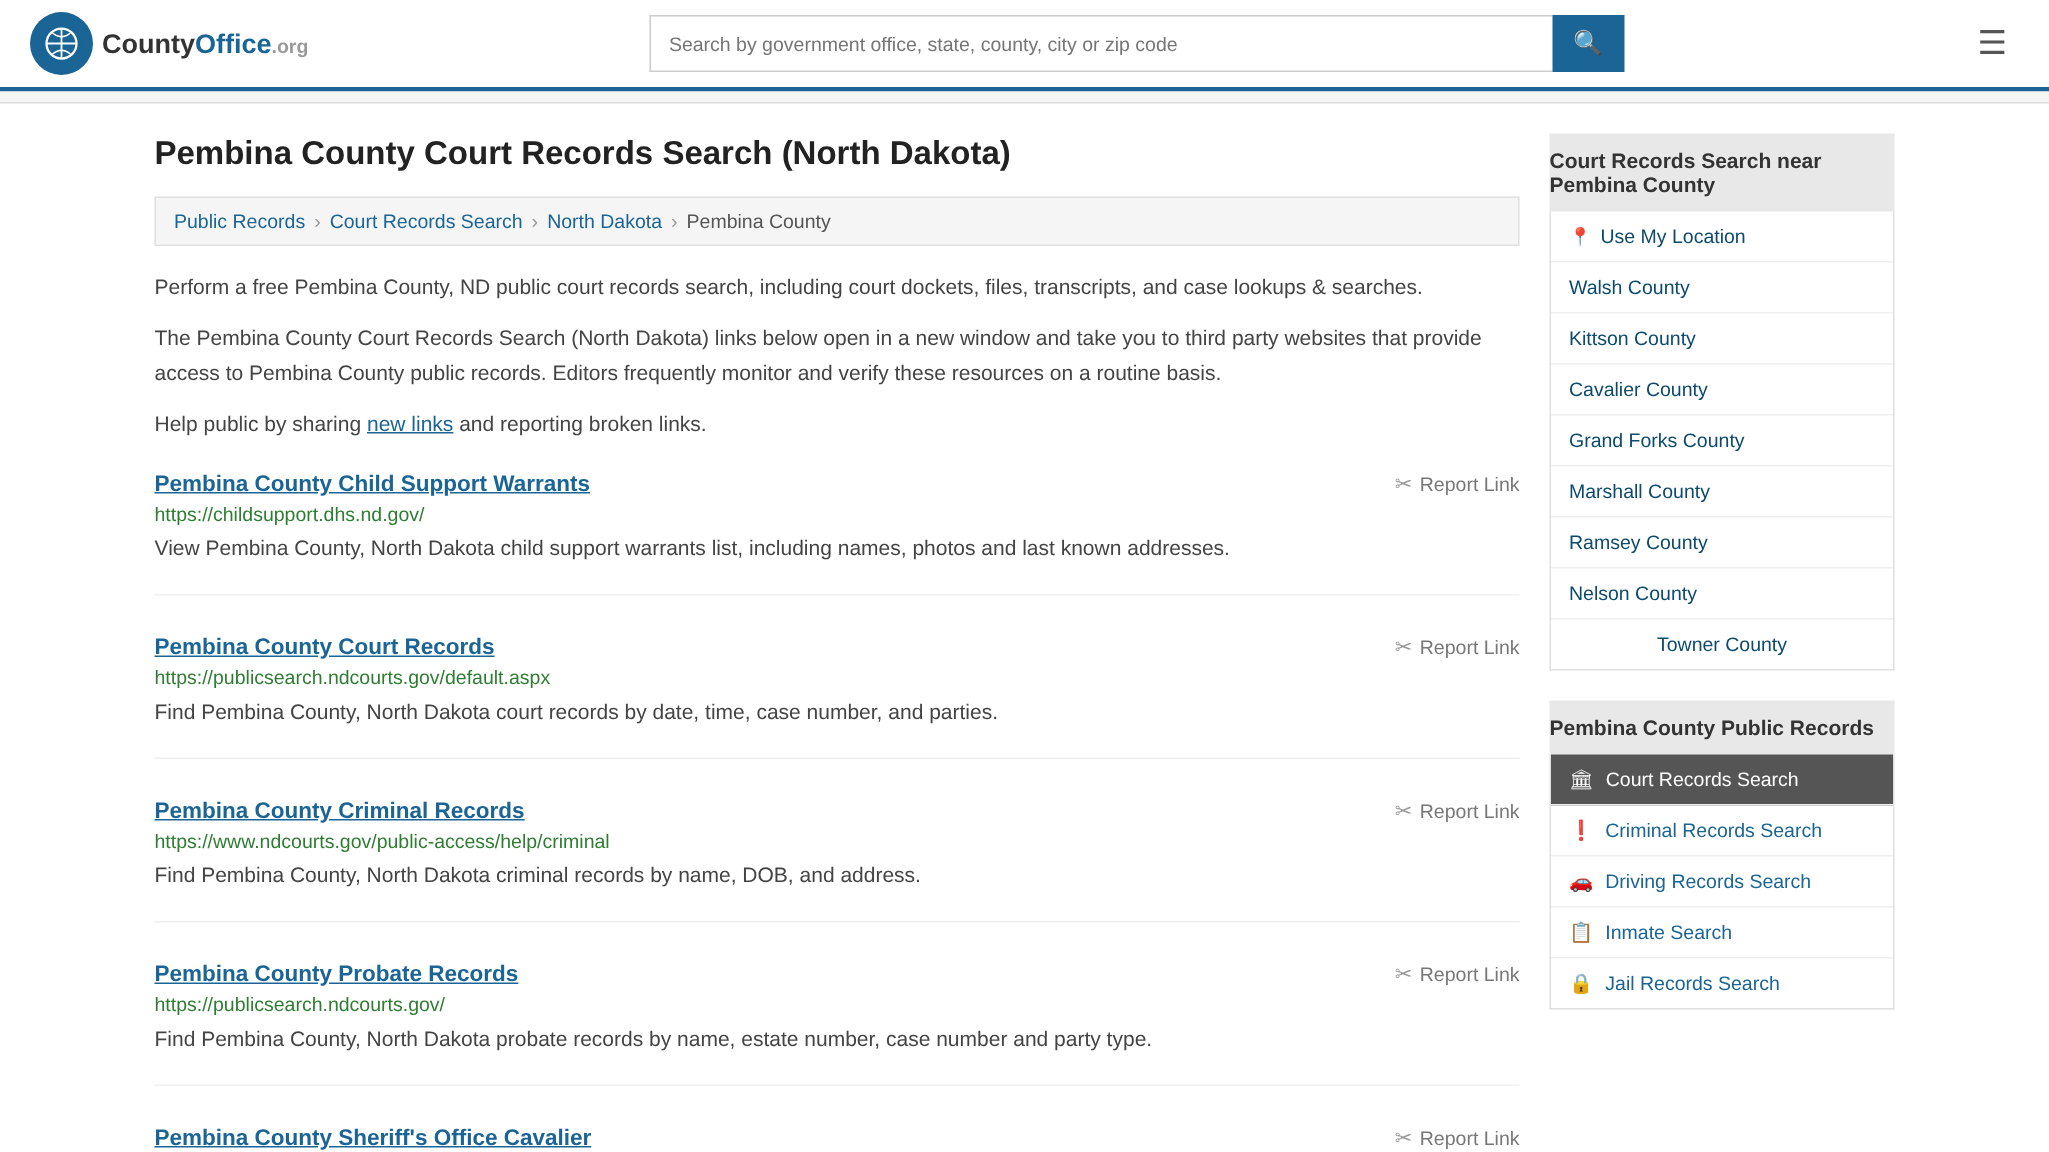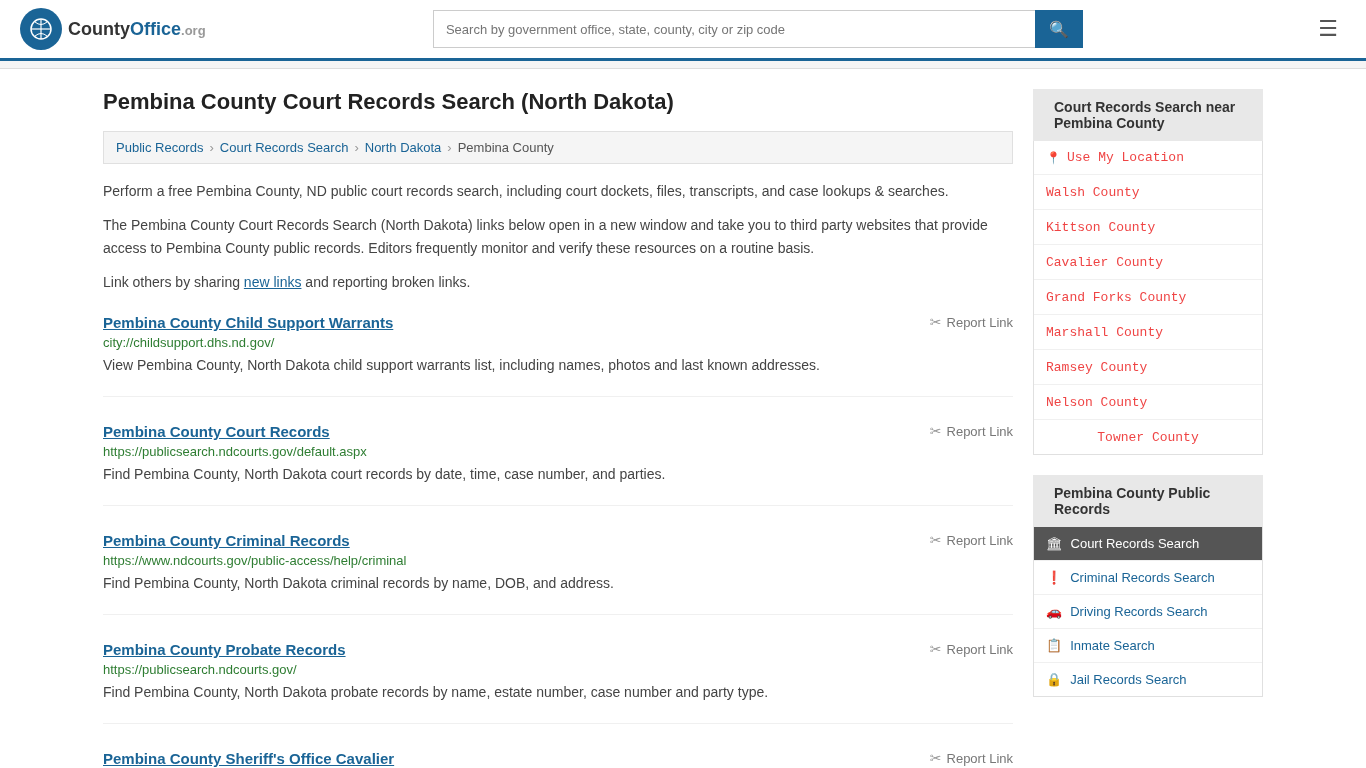--- a/index.html
+++ b/index.html
@@ -161,42 +161,41 @@
       width: 230px;
       flex-shrink: 0;
     }
 
     .sidebar-section {
       margin-bottom: 20px;
     }
 
     .sidebar-header {
       background: #e8e8e8;
-      padding: 10px 21px;
+      padding: 10px 0;
       font-size: 14px;
       font-weight: bold;
       color: #333;
       margin-bottom: 0;
     }
 
     .sidebar-list {
       border: 1px solid #e0e0e0;
       border-top: none;
     }
 
     .sidebar-item {
       padding: 9px 12px;
       border-bottom: 1px solid #f0f0f0;
       font-size: 13px;
     }
     .sidebar-item:last-child { border-bottom: none; text-align: center; }
     .sidebar-item a {
-      color: #ef4444;
+      color: #0c4a6e;
       text-decoration: none;
-      font-family: Liberation Mono, monospace;
     }
     .sidebar-item.location {
       display: flex;
       align-items: center;
       gap: 6px;
     }
     .location-icon { color: #333; font-size: 12px; }
 
     
     .pr-item {
@@ -267,34 +266,34 @@
       <a href="#">Court Records Search</a>
       <span class="breadcrumb-sep">›</span>
       <a href="#">North Dakota</a>
       <span class="breadcrumb-sep">›</span>
       <span>Pembina County</span>
     </nav>
 
     <p id="description">Perform a free Pembina County, ND public court records search, including court dockets, files, transcripts, and case lookups &amp; searches.</p>
     <p id="description2">The Pembina County Court Records Search (North Dakota) links below open in a new window and take you to third party websites that provide access to Pembina County public records. Editors frequently monitor and verify these resources on a routine basis.</p>
     <p id="description3">
-      <span>Link others by sharing </span><a href="#">new links</a><span> and reporting broken links.</span>
+      <span>Help public by sharing </span><a href="#">new links</a><span> and reporting broken links.</span>
     </p>
 
     <div id="records-list">
 
       <div class="record-item">
         <div class="record-header">
           <a class="record-title" href="#">Pembina County Child Support Warrants</a>
           <div class="report-link">
             <span class="report-link-icon">✂</span>
             <span>Report Link</span>
           </div>
         </div>
-        <div class="record-url">city://childsupport.dhs.nd.gov/</div>
+        <div class="record-url">https://childsupport.dhs.nd.gov/</div>
         <div class="record-desc">View Pembina County, North Dakota child support warrants list, including names, photos and last known addresses.</div>
       </div>
 
       <div class="record-item">
         <div class="record-header">
           <a class="record-title" href="#">Pembina County Court Records</a>
           <div class="report-link">
             <span class="report-link-icon">✂</span>
             <span>Report Link</span>
           </div>

